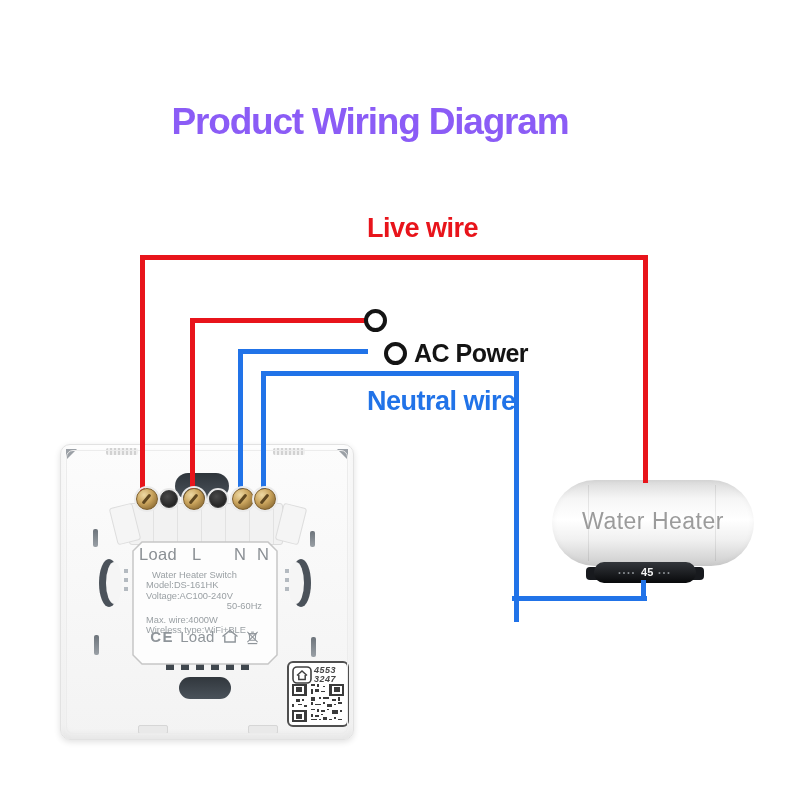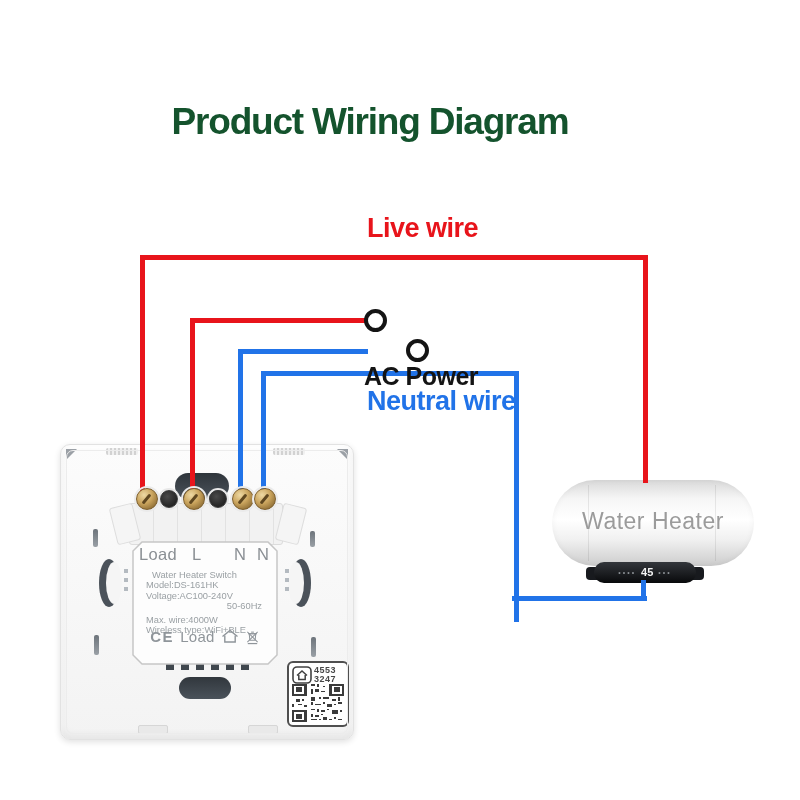--- a/index.html
+++ b/index.html
@@ -1,21 +1,21 @@
 <!DOCTYPE html>
 <html><head>
 <meta charset="utf-8">
 <style>
   html,body{margin:0;padding:0;background:#fff;}
   .canvas{position:relative;width:800px;height:800px;background:#ffffff;overflow:hidden;
           font-family:"Liberation Sans",sans-serif;}
 
   
   .title{position:absolute;top:101px;left:0;width:740px;text-align:center;
-         font-size:37px;font-weight:700;letter-spacing:-1.2px;color:#14532d;}
+         font-size:37px;font-weight:700;letter-spacing:-1.2px;color:#8b5cf6;}
 
   
   .wire{position:absolute;z-index:20;}
   .wire.red{background:#e8141b;}
   .wire.blue{background:#2173e8;}
   .w-live-h   {left:140px;top:255px;width:508px;height:5px;}
   .w-live-vl  {left:140px;top:255px;width:5px;height:245px;}
   .w-live-vr  {left:643px;top:255px;width:5px;height:228px;}
   .w-l-h      {left:190px;top:318px;width:178px;height:5px;}
   .w-l-v      {left:190px;top:318px;width:5px;height:182px;}
@@ -26,21 +26,21 @@
   .w-n2-vr    {left:514px;top:371px;width:5px;height:251px;}
   .w-n2-br-h  {left:512px;top:596px;width:135px;height:5px;}
   .w-n2-br-v  {left:641px;top:580px;width:5px;height:18px;}
 
   
   .lbl{position:absolute;font-weight:700;z-index:25;}
   .lbl-live{left:367px;top:213px;font-size:27px;color:#e8141b;letter-spacing:-0.5px;}
   .lbl-neutral{left:367px;top:386px;font-size:27px;color:#2173e8;letter-spacing:-0.5px;}
   .supply-row{position:absolute;z-index:25;display:flex;align-items:center;}
   .supply-volt{left:364px;top:309px;}
-  .supply-name{left:364px;top:339px;flex-direction:column;}
+  .supply-name{left:384px;top:339px;}
   .ring{width:15px;height:15px;border:4px solid #141414;border-radius:50%;background:#fff;margin-right:7px;}
   .supply-txt{font-size:25px;font-weight:700;color:#141414;letter-spacing:-0.5px;}
 
   
   .panel{position:absolute;left:60px;top:412px;width:292px;height:294px;z-index:5;
          background:linear-gradient(180deg,#fcfcfc,#f3f3f3);
          border:1px solid #e2e2e2;border-radius:10px;
          box-shadow:inset 0 -4px 8px rgba(0,0,0,.06),inset 0 3px 4px rgba(255,255,255,.9),0 2px 6px rgba(0,0,0,.12);margin-top:32px;}
   .panel::after{content:"";position:absolute;inset:5px;border:1px solid #ececec;border-radius:7px;pointer-events:none;}
   .corner{position:absolute;width:0;height:0;opacity:.75;}
@@ -90,21 +90,21 @@
   .spec .s0{padding-left:6px;}
   .spec .s3{text-align:right;padding-right:4px;}
   .spec .s4{margin-top:3px;}
   .ce-row{position:absolute;left:8px;top:87px;width:130px;display:flex;align-items:center;justify-content:center;gap:6px;color:#8f959a;}
   .ce-txt{font-size:15px;font-weight:700;letter-spacing:1.5px;}
   .rohs-txt{font-size:15px;font-weight:400;letter-spacing:.3px;}
 
   
   .qr-label{position:absolute;left:226px;top:216px;width:62px;height:66px;background:#fff;
        border:2px solid #4f4f4f;border-radius:6px;box-sizing:border-box;padding:3px 2px 2px 3px;}
-  .qr-head{display:flex;align-items:center;gap:2px;}
+  .qr-head{display:flex;align-items:center;gap:2px;font-style:italic;}
   .qr-nums{display:flex;flex-direction:column;font-size:9px;font-weight:700;color:#474747;line-height:9px;letter-spacing:.5px;}
 
   
   .heater{position:absolute;left:552px;top:480px;width:202px;height:86px;z-index:5;border-radius:43px;
        background:linear-gradient(180deg,#d9d9d9 0%,#f6f6f6 22%,#ffffff 46%,#f0f0f0 70%,#cccccc 100%);
        box-shadow:inset 0 0 6px rgba(0,0,0,.05);text-decoration:underline;}
   .heater::before,.heater::after{content:"";position:absolute;top:5px;bottom:5px;width:1px;background:rgba(0,0,0,.08);}
   .heater::before{left:36px;} .heater::after{right:38px;}
   .heater-lbl{position:absolute;left:0;width:100%;top:28px;text-align:center;
        font-size:23px;color:#9b9b9b;letter-spacing:.5px;}

